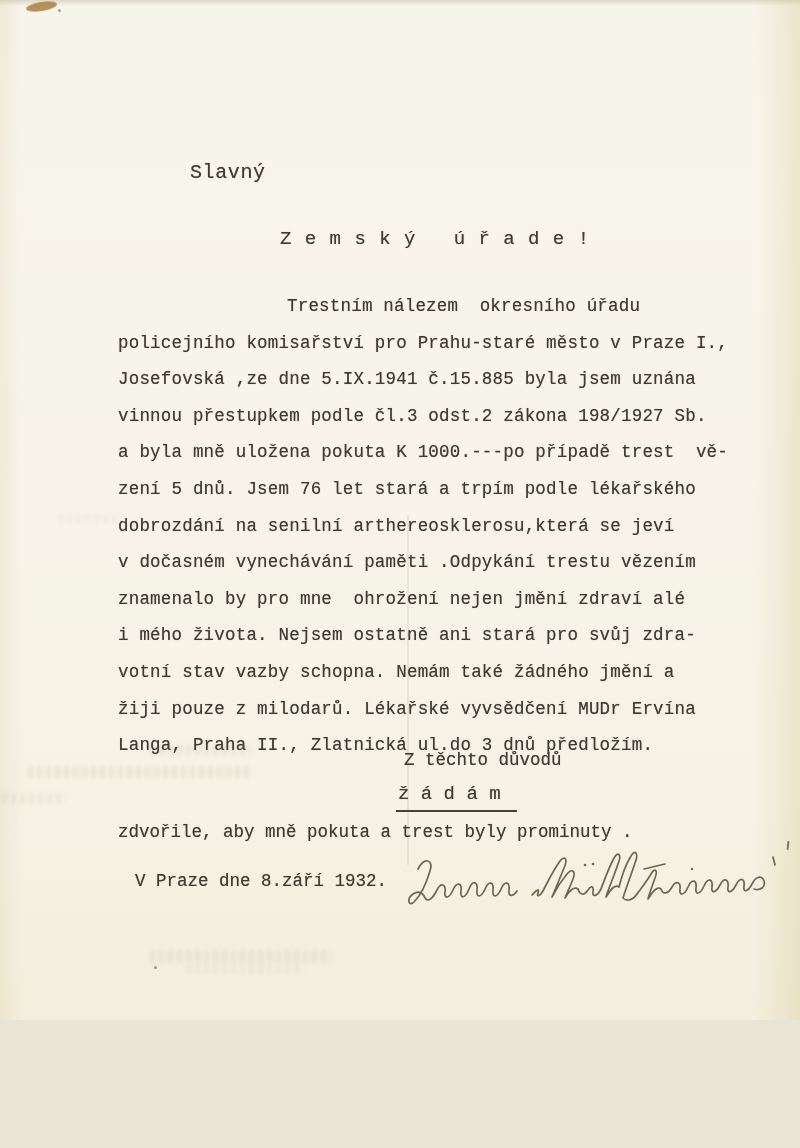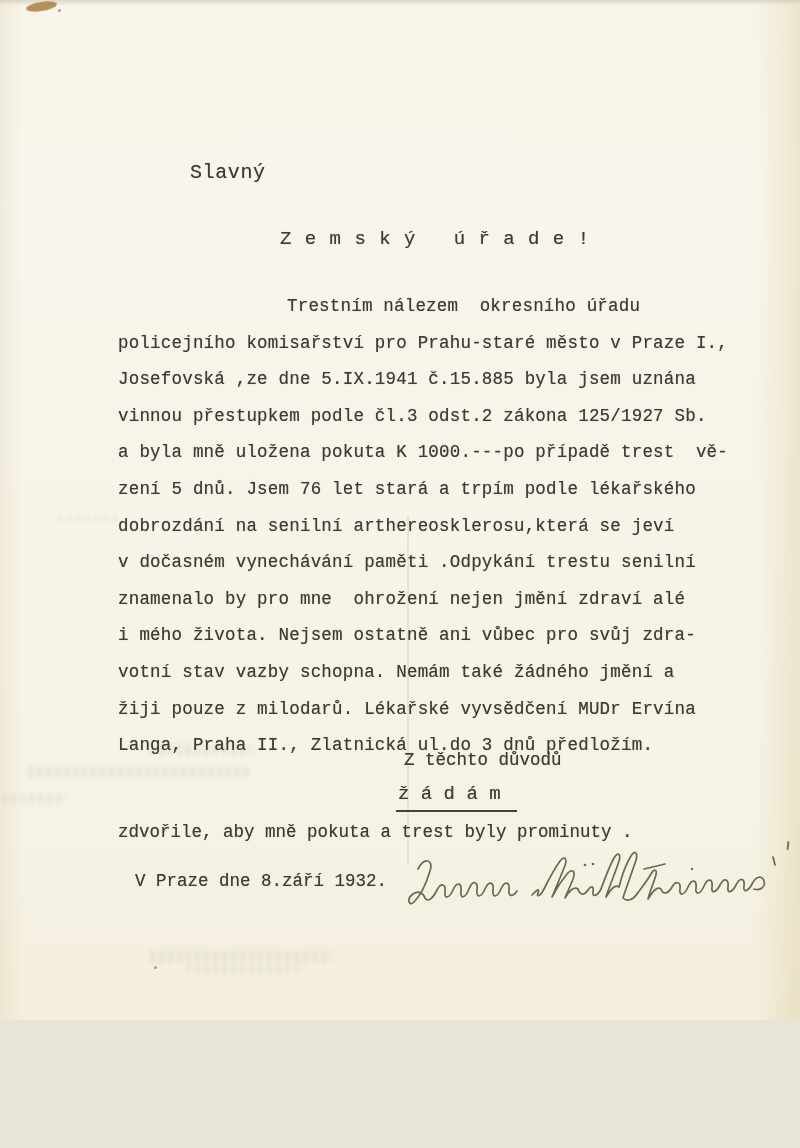--- a/index.html
+++ b/index.html
@@ -85,27 +85,27 @@
   <div class="fold-crease"></div>
   <div class="edge-tick"></div>
 
   <div class="typed salutation-1">Slavný</div>
   <div class="typed salutation-2">Z e m s k ý   ú ř a d e !</div>
 
   <div class="body-block">
     <div class="typed line indent">Trestním nálezem  okresního úřadu</div>
     <div class="typed line">policejního komisařství pro Prahu-staré město v Praze I.,</div>
     <div class="typed line">Josefovská ,ze dne 5.IX.1941 č.15.885 byla jsem uznána</div>
-    <div class="typed line">vinnou přestupkem podle čl.3 odst.2 zákona 125/1927 Sb.</div>
+    <div class="typed line">vinnou přestupkem podle čl.3 odst.2 zákona 198/1927 Sb.</div>
     <div class="typed line">a byla mně uložena pokuta K 1000.---po případě trest  vě-</div>
     <div class="typed line">zení 5 dnů. Jsem 76 let stará a trpím podle lékařského</div>
     <div class="typed line">dobrozdání na senilní arthereosklerosu,která se jeví</div>
-    <div class="typed line">v dočasném vynechávání paměti .Odpykání trestu senilní</div>
+    <div class="typed line">v dočasném vynechávání paměti .Odpykání trestu vězením</div>
     <div class="typed line">znamenalo by pro mne  ohrožení nejen jmění zdraví alé</div>
-    <div class="typed line">i mého života. Nejsem ostatně ani vůbec pro svůj zdra-</div>
+    <div class="typed line">i mého života. Nejsem ostatně ani stará pro svůj zdra-</div>
     <div class="typed line">votní stav vazby schopna. Nemám také žádného jmění a</div>
     <div class="typed line">žiji pouze z milodarů. Lékařské vyvsědčení MUDr Ervína</div>
     <div class="typed line">Langa, Praha II., Zlatnická ul.do 3 dnů předložím.</div>
   </div>
 
   <div class="typed reason-line">Z těchto důvodů</div>
   <div class="request-word-wrap">
     <span class="typed request-word">ž á d á m</span>
   </div>
   <div class="typed request-line">zdvořile, aby mně pokuta a trest byly prominuty .</div>

